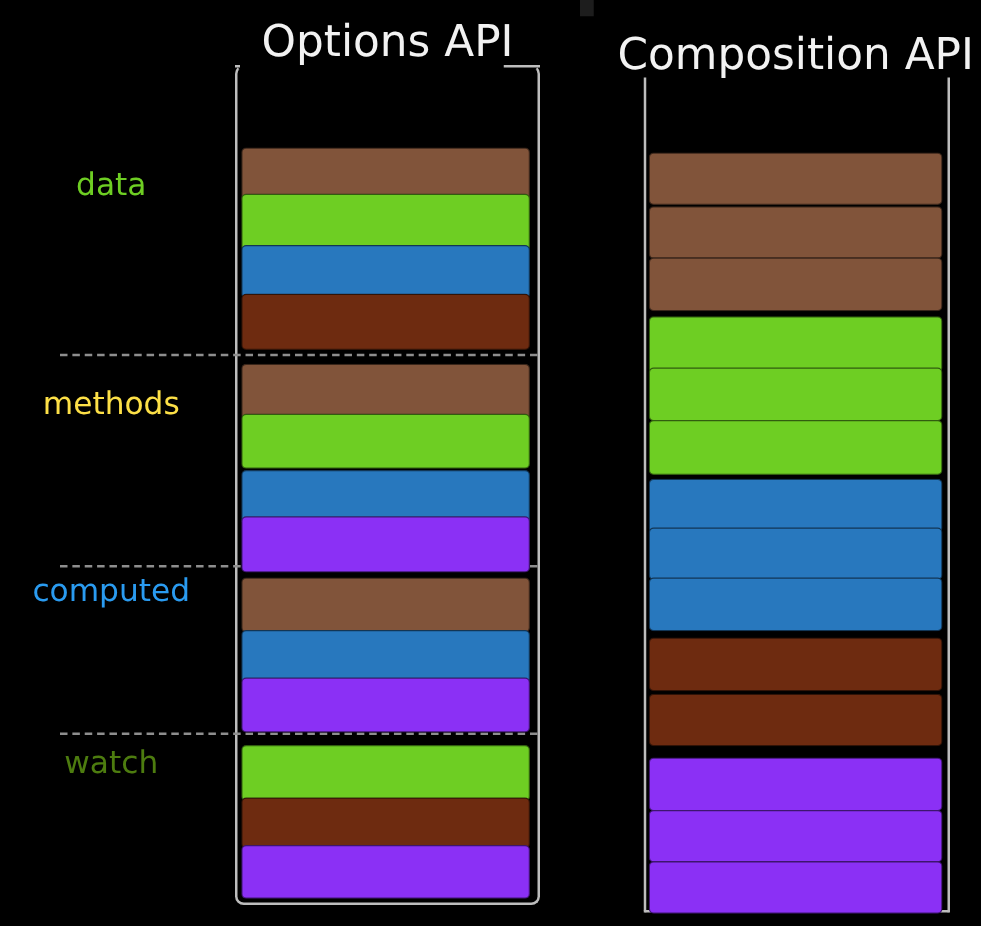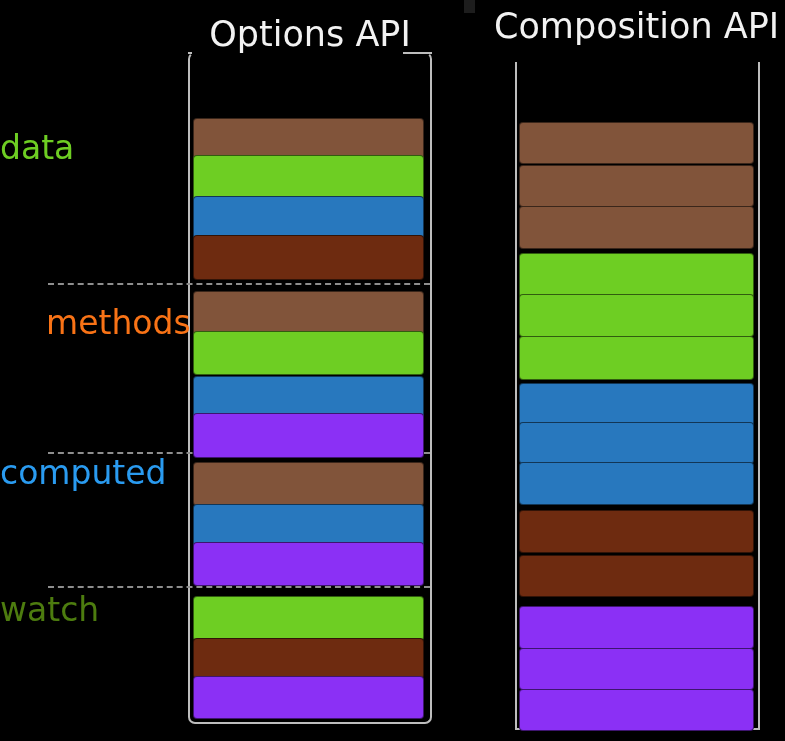--- a/index.html
+++ b/index.html
@@ -38,21 +38,21 @@
   
   .panel-title {
     position: absolute;
     color: #f2f2f2;
     font-size: 35px;
     line-height: 40px;
     letter-spacing: 0px;
     white-space: nowrap;
   }
   #title-left  { left: 189px; top: 14px; width: 242px; text-align: center; }
-  #title-right { left: 494px; top: 6px; width: 290px; text-align: left; }
+  #title-right { left: 494px; top: 24px; width: 290px; text-align: left; }
 
   
   .frame {
     position: absolute;
     box-sizing: border-box;
   }
   #frame-left {
     left: 188px;
     top: 52px;
     width: 244px;
@@ -87,24 +87,24 @@
     top: 728px;
     width: 245px;
     height: 2px;
     background: #bdbdbd;
     border-radius: 0 0 6px 6px;
   }
 
   
   .section-label {
     position: absolute;
-    font-size: 33px;
+    font-size: 25px;
     line-height: 36px;
     white-space: nowrap;
-    text-align: left;
+    text-align: center;
     width: 178px;
     left: 0px;
   }
 
   
   .divider {
     position: absolute;
     left: 48px;
     width: 382px;
     height: 0px;
@@ -135,21 +135,21 @@
   <div class="frame" id="frame-left"></div>
   <div class="frame-top-stub" id="stub-left"></div>
   <div class="frame-top-stub" id="stub-right"></div>
 
   <div id="rail-right-l"></div>
   <div id="rail-right-r"></div>
   <div id="rail-right-bottom"></div>
 
   <div id="section-labels">
       <div class="section-label" style="top: 130px; color: rgb(110, 206, 35);">data</div>
-      <div class="section-label" style="top: 305px; color: #f97316; padding-left: 46px;">methods</div>
+      <div class="section-label" style="top: 305px; color: #fde047;">methods</div>
       <div class="section-label" style="top: 455px; color: rgb(42, 155, 240);">computed</div>
       <div class="section-label" style="top: 592px; color: #4d7c0f;">watch</div>
     </div>
 
   <div id="dividers">
       <div class="divider" style="top: 283px; border-top-color: rgb(142, 142, 142);"></div>
       <div class="divider" style="top: 452px; border-top-color: rgb(142, 142, 142);"></div>
       <div class="divider" style="top: 586px; border-top-color: rgb(142, 142, 142);"></div>
     </div>
 

